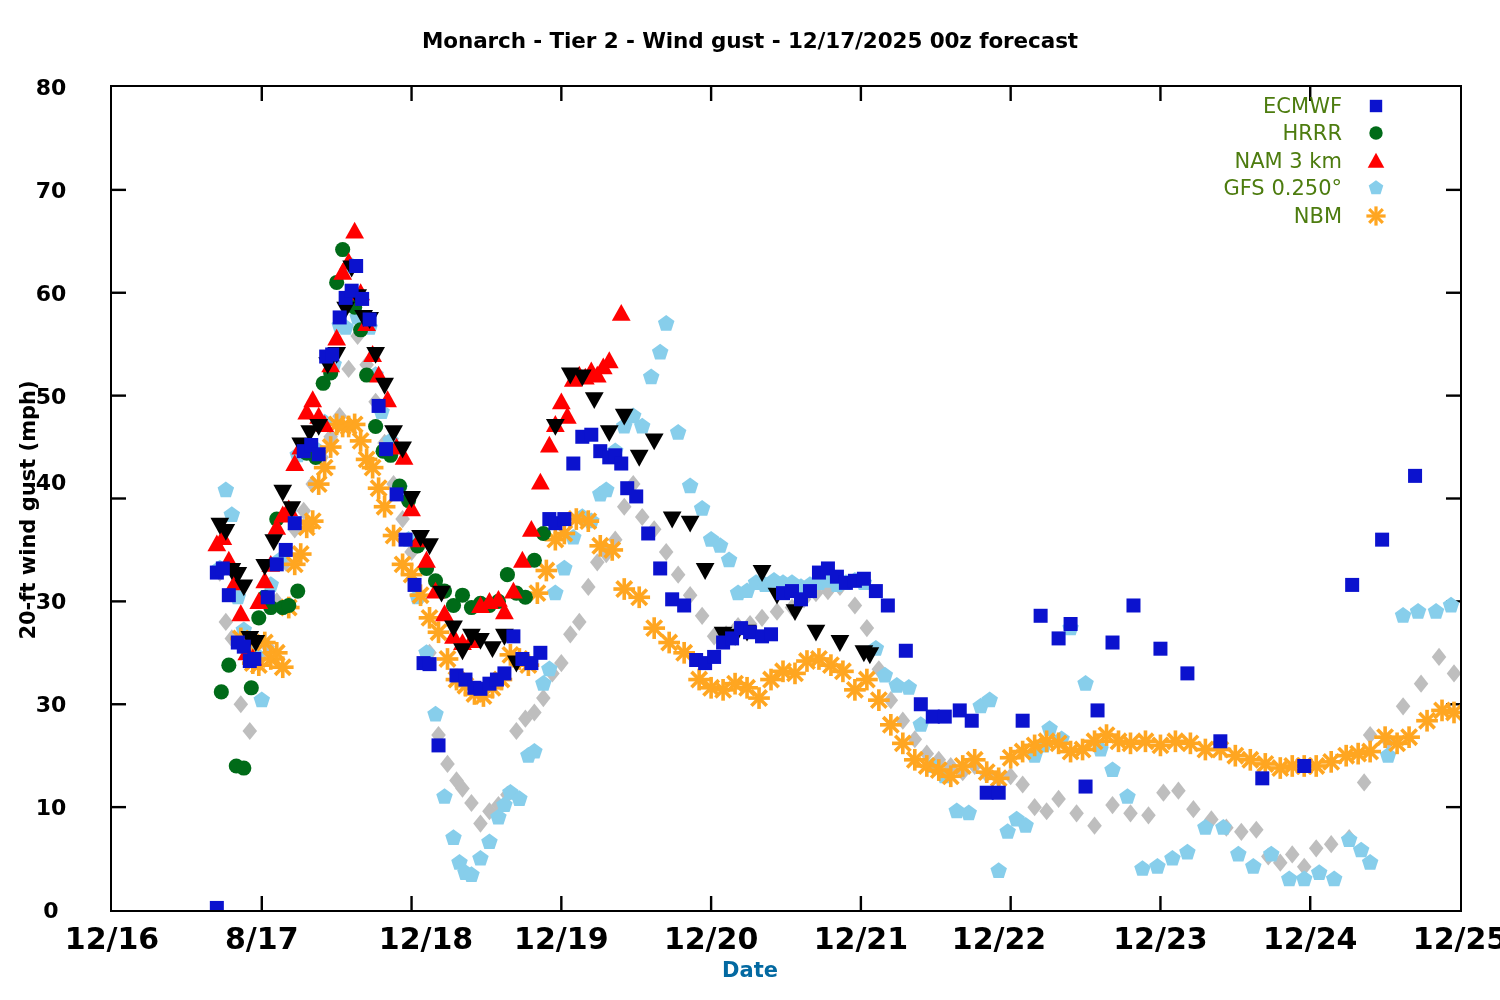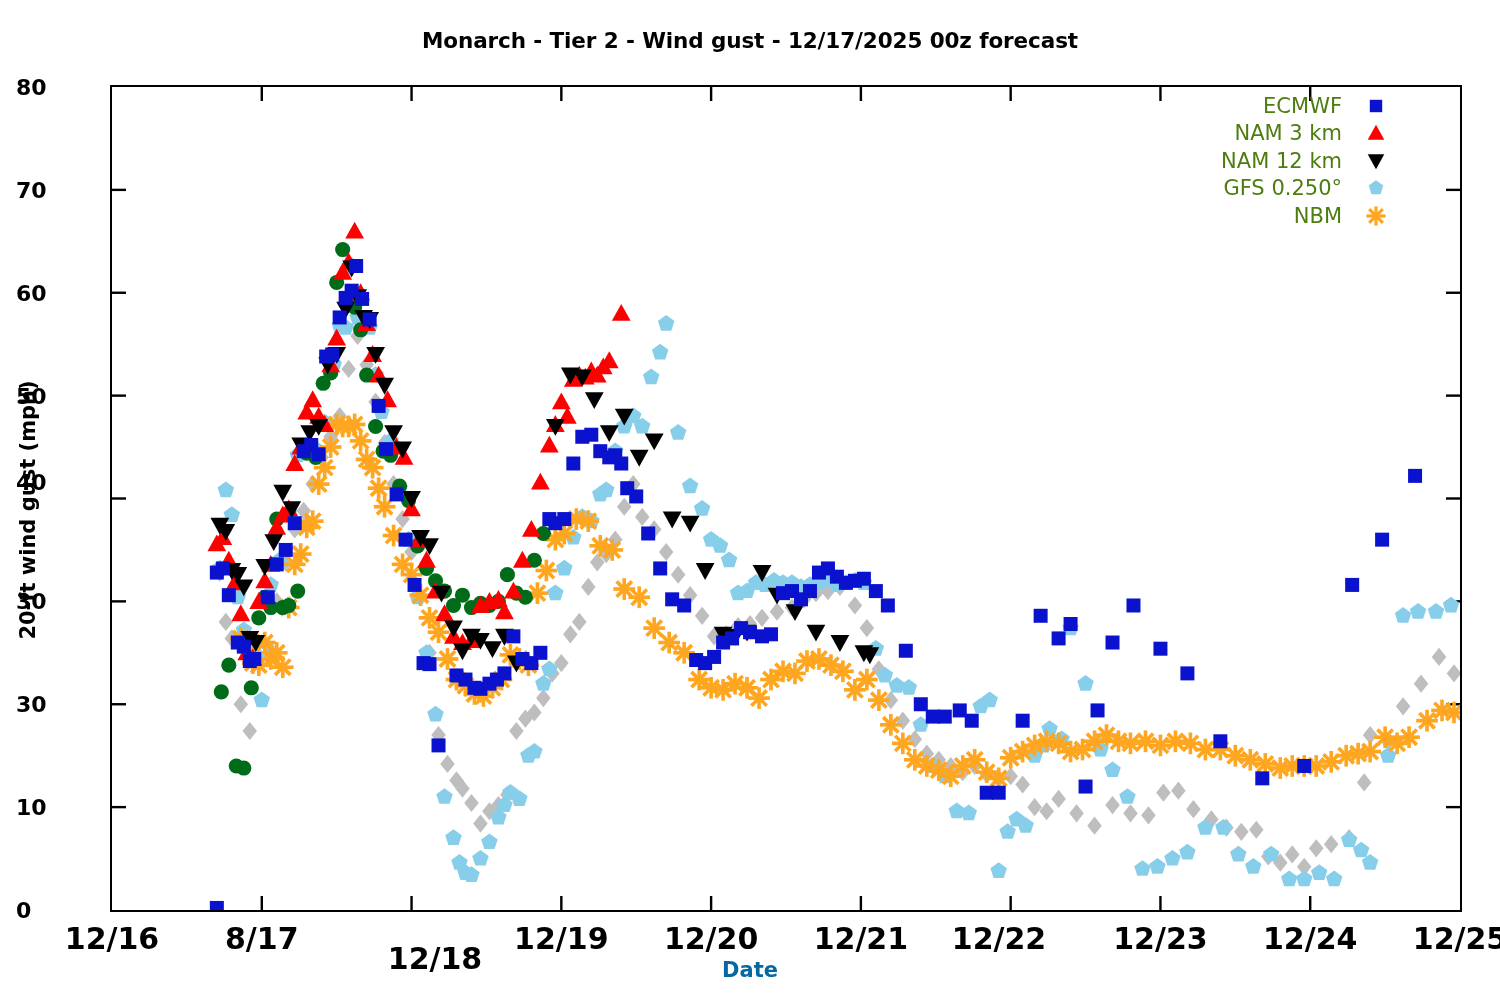--- a/index.html
+++ b/index.html
@@ -9,21 +9,21 @@
     position:absolute;left:0;top:28px;width:1500px;text-align:center;
     font-family:"DejaVu Sans",sans-serif;font-weight:bold;font-size:21.5px;color:#000;
     letter-spacing:-0.1px;
   }
   #plot-frame{
     position:absolute;left:110px;top:85px;width:1352px;height:827px;
     border:2px solid #000;box-sizing:border-box;background:#fff;
   }
   #plot-canvas{position:absolute;left:0;top:0;width:100%;height:100%;display:block;}
   .ytick-label{
-    position:absolute;right:1414px;text-align:left;width:70px;
+    position:absolute;right:1414px;text-align:center;width:70px;
     font-family:"DejaVu Sans",sans-serif;font-weight:bold;font-size:22px;color:#000;
     transform:translateY(-50%);
   }
   .xtick-label{
     position:absolute;top:921px;text-align:center;width:140px;
     font-family:"DejaVu Sans",sans-serif;font-weight:bold;font-size:30px;color:#000;
     transform:translateX(-70px);
   }
   #ylabel{
     position:absolute;left:-172px;top:calc(85px + 413px);width:400px;
@@ -2511,21 +2511,21 @@
       <div class="ytick-label" style="top: 601.375px;">30</div>
       <div class="ytick-label" style="top: 482px;">40</div>
       <div class="ytick-label" style="top: 395.625px;">50</div>
       <div class="ytick-label" style="top: 292.75px;">60</div>
       <div class="ytick-label" style="top: 189.875px;">70</div>
       <div class="ytick-label" style="top: 87px;">80</div>
     </div>
   <div id="xtick-container">
       <div class="xtick-label" style="left: 112px;">12/16</div>
       <div class="xtick-label" style="left: 261.778px;">8/17</div>
-      <div class="xtick-label" style="left: 435px; margin-top: 20px;">12/18</div>
+      <div class="xtick-label" style="left: 426px;">12/18</div>
       <div class="xtick-label" style="left: 561.333px;">12/19</div>
       <div class="xtick-label" style="left: 711.111px;">12/20</div>
       <div class="xtick-label" style="left: 860.889px;">12/21</div>
       <div class="xtick-label" style="left: 999px;">12/22</div>
       <div class="xtick-label" style="left: 1160.44px;">12/23</div>
       <div class="xtick-label" style="left: 1310.22px;">12/24</div>
       <div class="xtick-label" style="left: 1460px;">12/25</div>
     </div>
 
   <div id="ylabel-wrap">
@@ -2538,35 +2538,35 @@
         <span class="legend-text">ECMWF</span>
         <span class="legend-mark">
           <svg width="26" height="26" viewBox="0 0 26 26">
             <g>
               <rect x="6.8" y="6.8" width="12.4" height="12.4" fill="#0B12CE"></rect>
             </g>
           </svg>
         </span>
       </div>
       <div class="legend-row">
-        <span class="legend-text">NAM 3 km</span>
+        <span class="legend-text">HRRR</span>
         <span class="legend-mark">
           <svg width="26" height="26" viewBox="0 0 26 26">
             <g>
-              <polygon points="13,4.691999999999998 4.691999999999998,19.6464 21.308,19.6464" fill="#FF0000"></polygon>
+              <circle cx="13" cy="13" r="6.696000000000001" fill="#006B18"></circle>
             </g>
           </svg>
         </span>
       </div>
       <div class="legend-row">
-        <span class="legend-text">NAM 12 km</span>
+        <span class="legend-text">NAM 3 km</span>
         <span class="legend-mark">
           <svg width="26" height="26" viewBox="0 0 26 26">
             <g>
-              <polygon points="13,21.308 4.691999999999998,6.353599999999998 21.308,6.353599999999998" fill="#000000"></polygon>
+              <polygon points="13,4.691999999999998 4.691999999999998,19.6464 21.308,19.6464" fill="#FF0000"></polygon>
             </g>
           </svg>
         </span>
       </div>
       <div class="legend-row">
         <span class="legend-text">GFS 0.250°</span>
         <span class="legend-mark">
           <svg width="26" height="26" viewBox="0 0 26 26">
             <g>
               <polygon points="13.00,5.31 20.31,10.62 17.52,19.22 8.48,19.22 5.69,10.62" fill="#87CEEB"></polygon>

